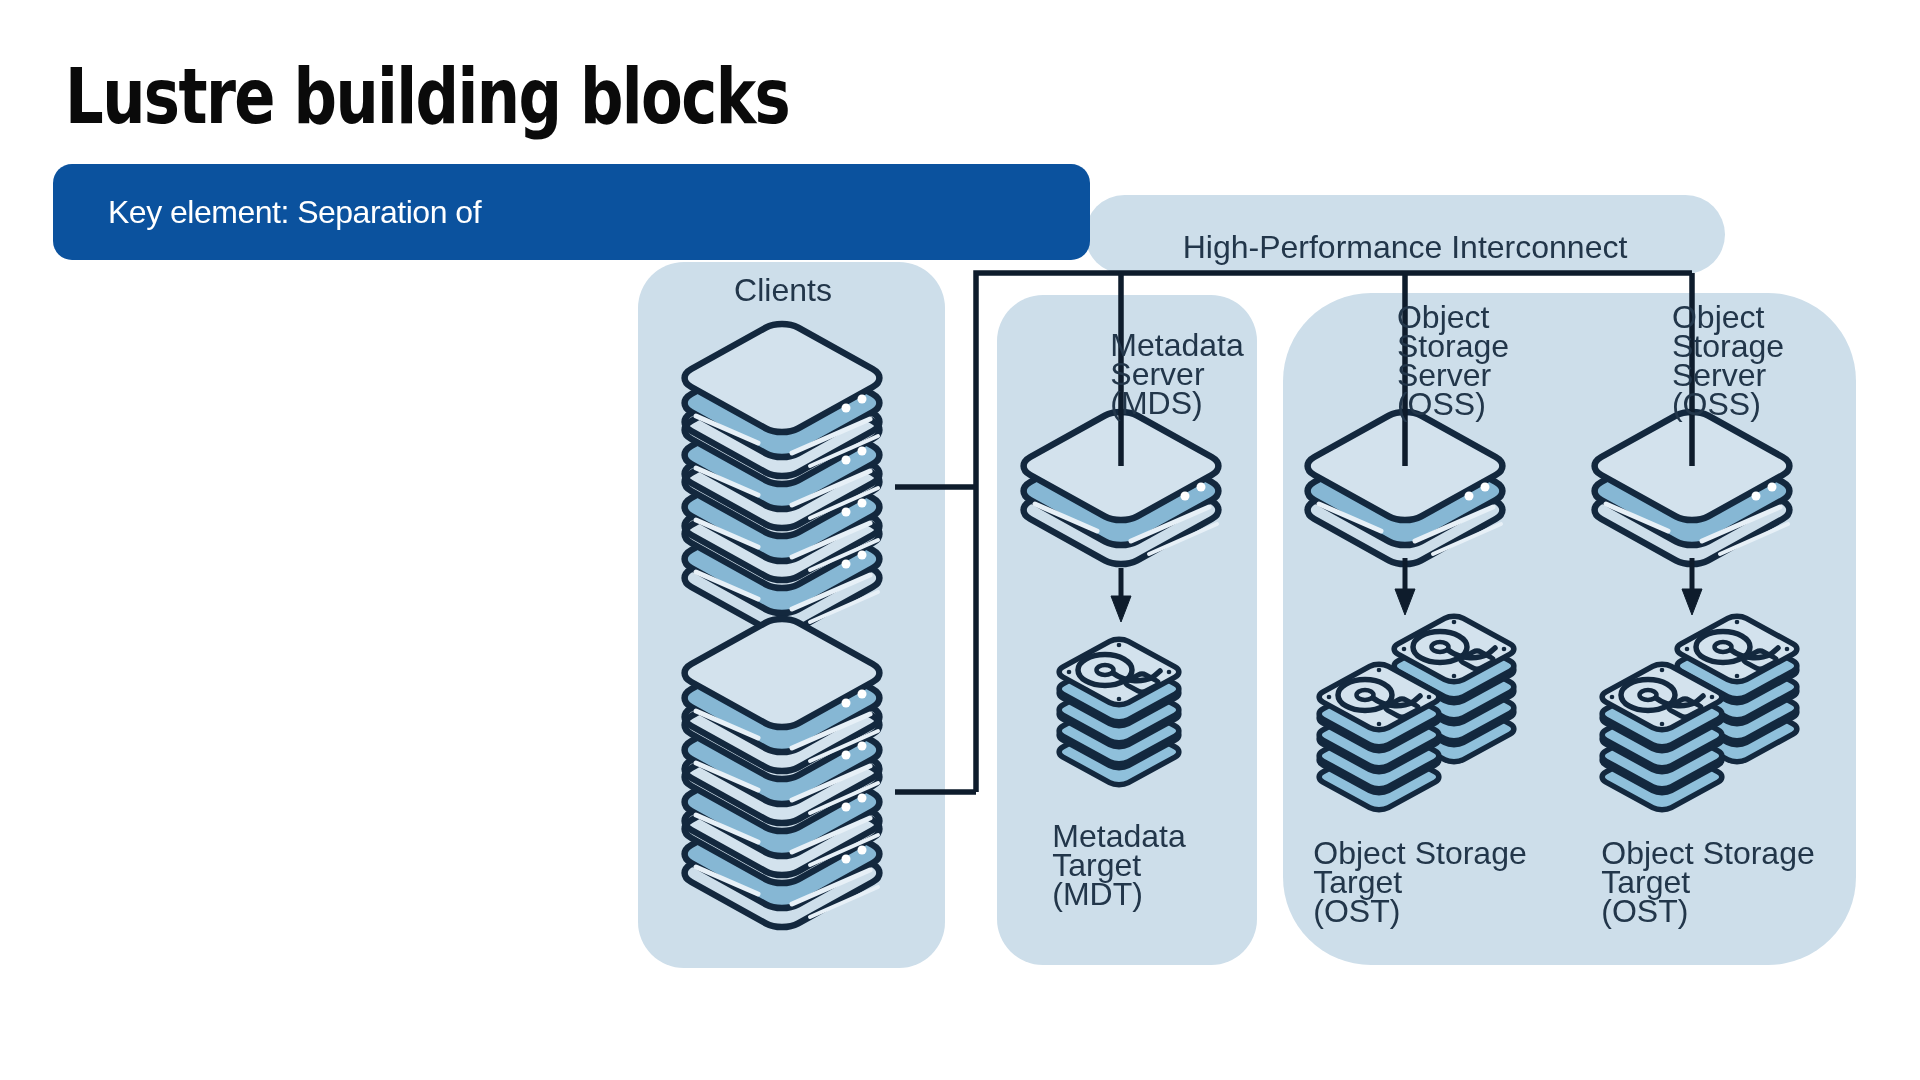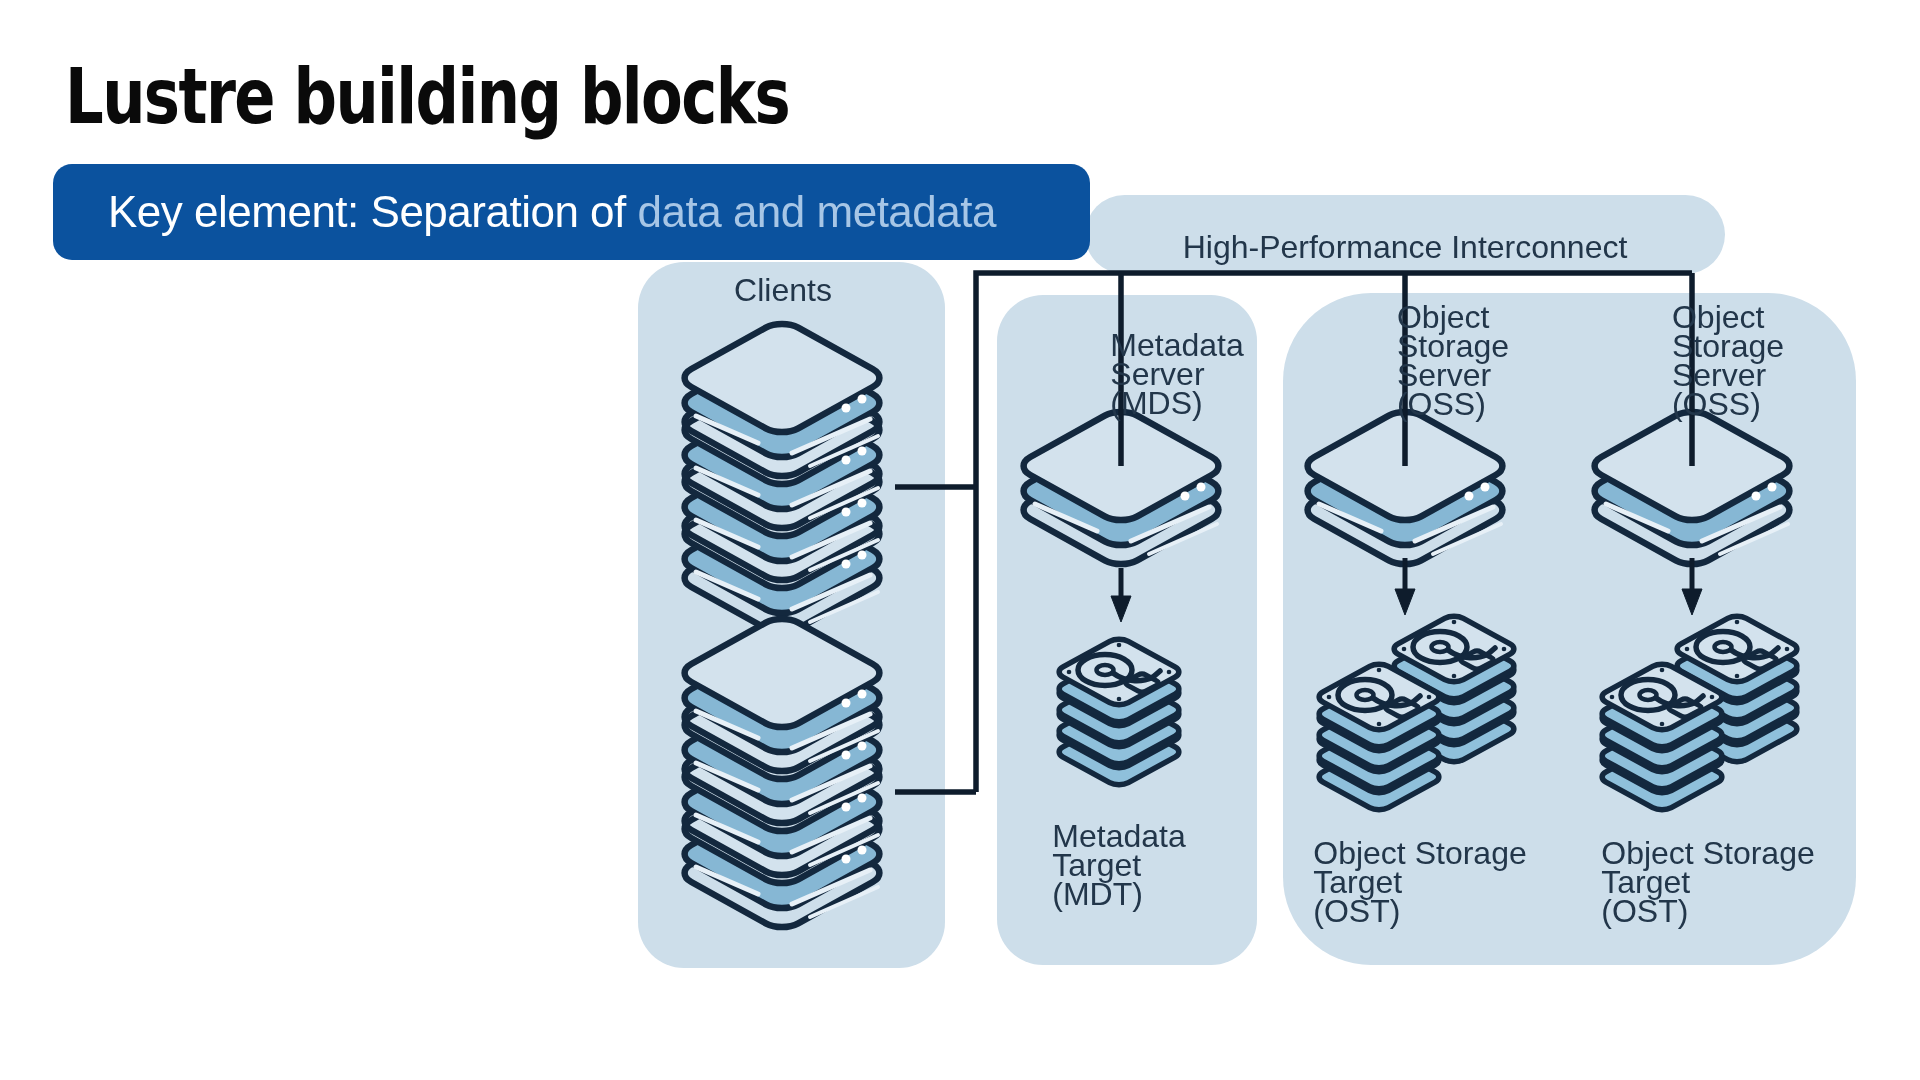--- a/index.html
+++ b/index.html
@@ -10,42 +10,42 @@
   .title{
     position:absolute;left:65px;top:52px;margin:0;
     font-family:"DejaVu Sans", sans-serif;
     font-size:76px;font-weight:800;letter-spacing:-2px;color:#0a0a0a;
     transform:scaleX(0.8);transform-origin:left top;white-space:nowrap;
   }
   .banner{
     position:absolute;left:53px;top:164px;width:1037px;height:96px;
     background:#0b529e;border-radius:19px;z-index:5;
     display:flex;align-items:center;padding-left:55px;box-sizing:border-box;
-    font-size:44px;letter-spacing:-0.5px;color:#ffffff;white-space:pre;
+    font-size:32px;letter-spacing:-0.5px;color:#ffffff;white-space:pre;
   }
   .banner .hl{color:#a7c6e6;}
   .panel{position:absolute;background:#cddeea;z-index:1;}
   .panel.clients{left:638px;top:262px;width:307px;height:706px;border-radius:46px;}
   .panel.mds{left:997px;top:295px;width:260px;height:670px;border-radius:46px;}
   .panel.oss{left:1283px;top:293px;width:573px;height:672px;border-radius:88px;}
   .panel.interconnect{left:1085px;top:195px;width:640px;height:79px;border-radius:40px;}
   .art{position:absolute;left:0;top:0;z-index:2;pointer-events:none;}
   .lbl{
     position:absolute;transform:translateX(-50%);z-index:3;
     font-size:32px;line-height:29px;color:#22364a;text-align:left;white-space:nowrap;
   }
 </style>
 </head>
 <body>
 
 <div class="stage">
 
   <h1 class="title">Lustre building blocks</h1>
 
-  <div class="banner"><span>Key element: Separation of</span><span> </span><span class="hl">data and metadata</span></div>
+  <div class="banner"><span>Key element: Separation of</span><span> </span></div>
 
   <div class="panel interconnect"></div>
   <div class="panel clients"></div>
   <div class="panel mds"></div>
   <div class="panel oss"></div>
 
   <svg class="art" width="1920" height="1080" viewBox="0 0 1920 1080">
     <defs>
       <g id="diaL">
           <rect x="-56" y="-56" width="112" height="112" rx="17" transform="scale(1.35,0.75) rotate(45)" vector-effect="non-scaling-stroke"></rect>

